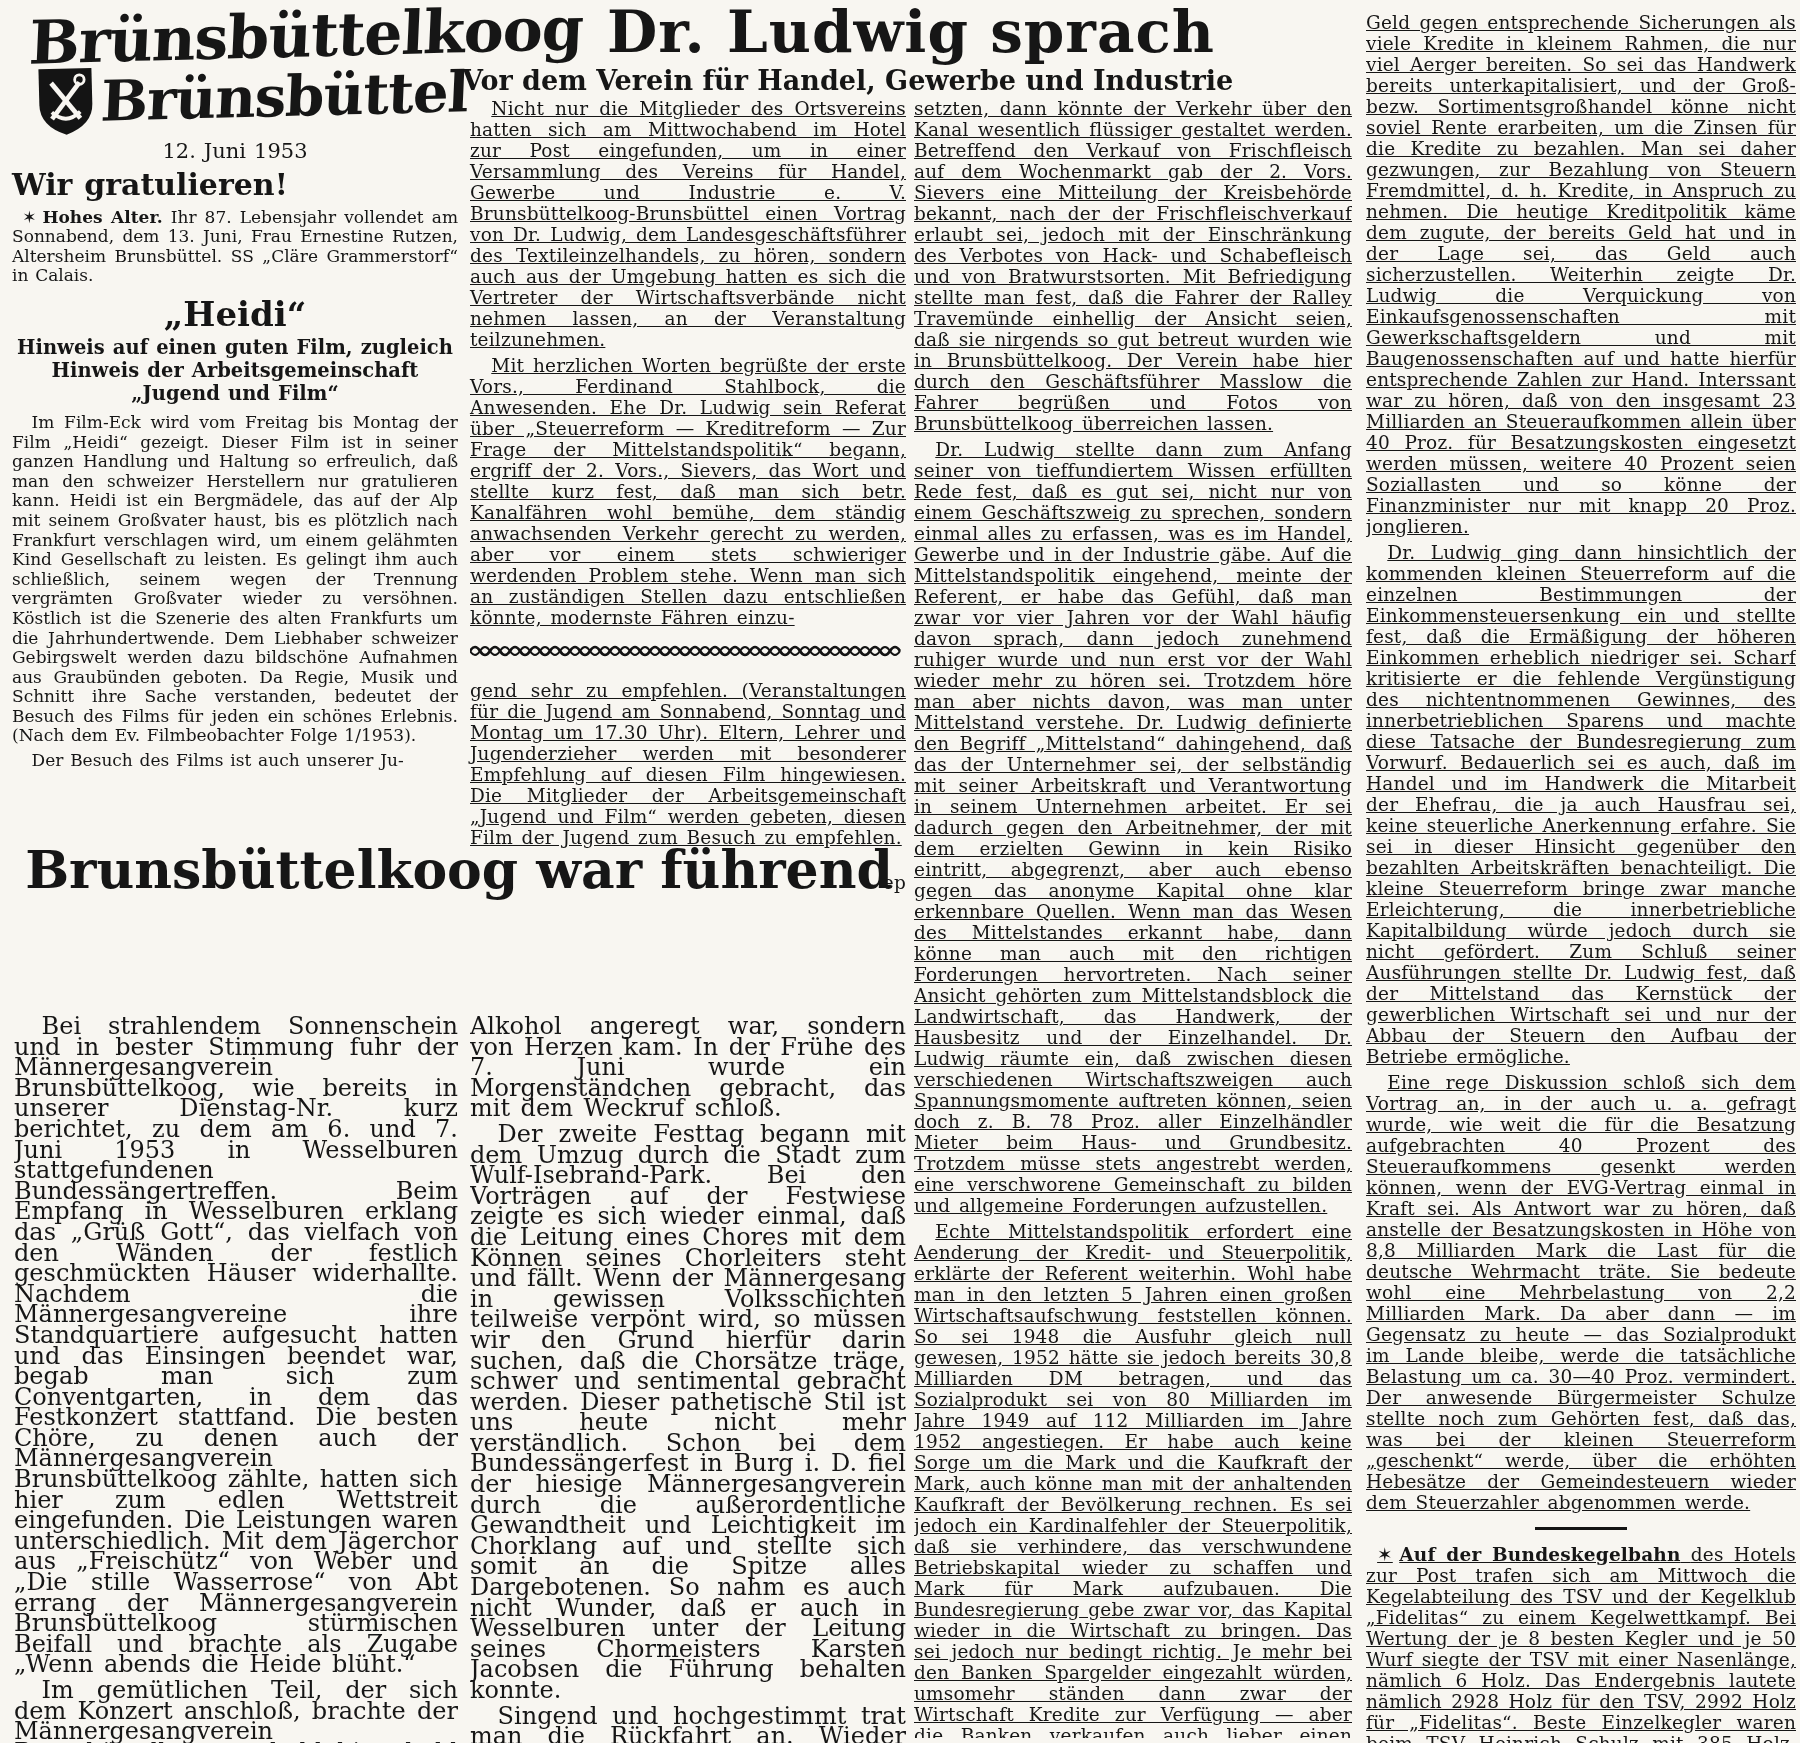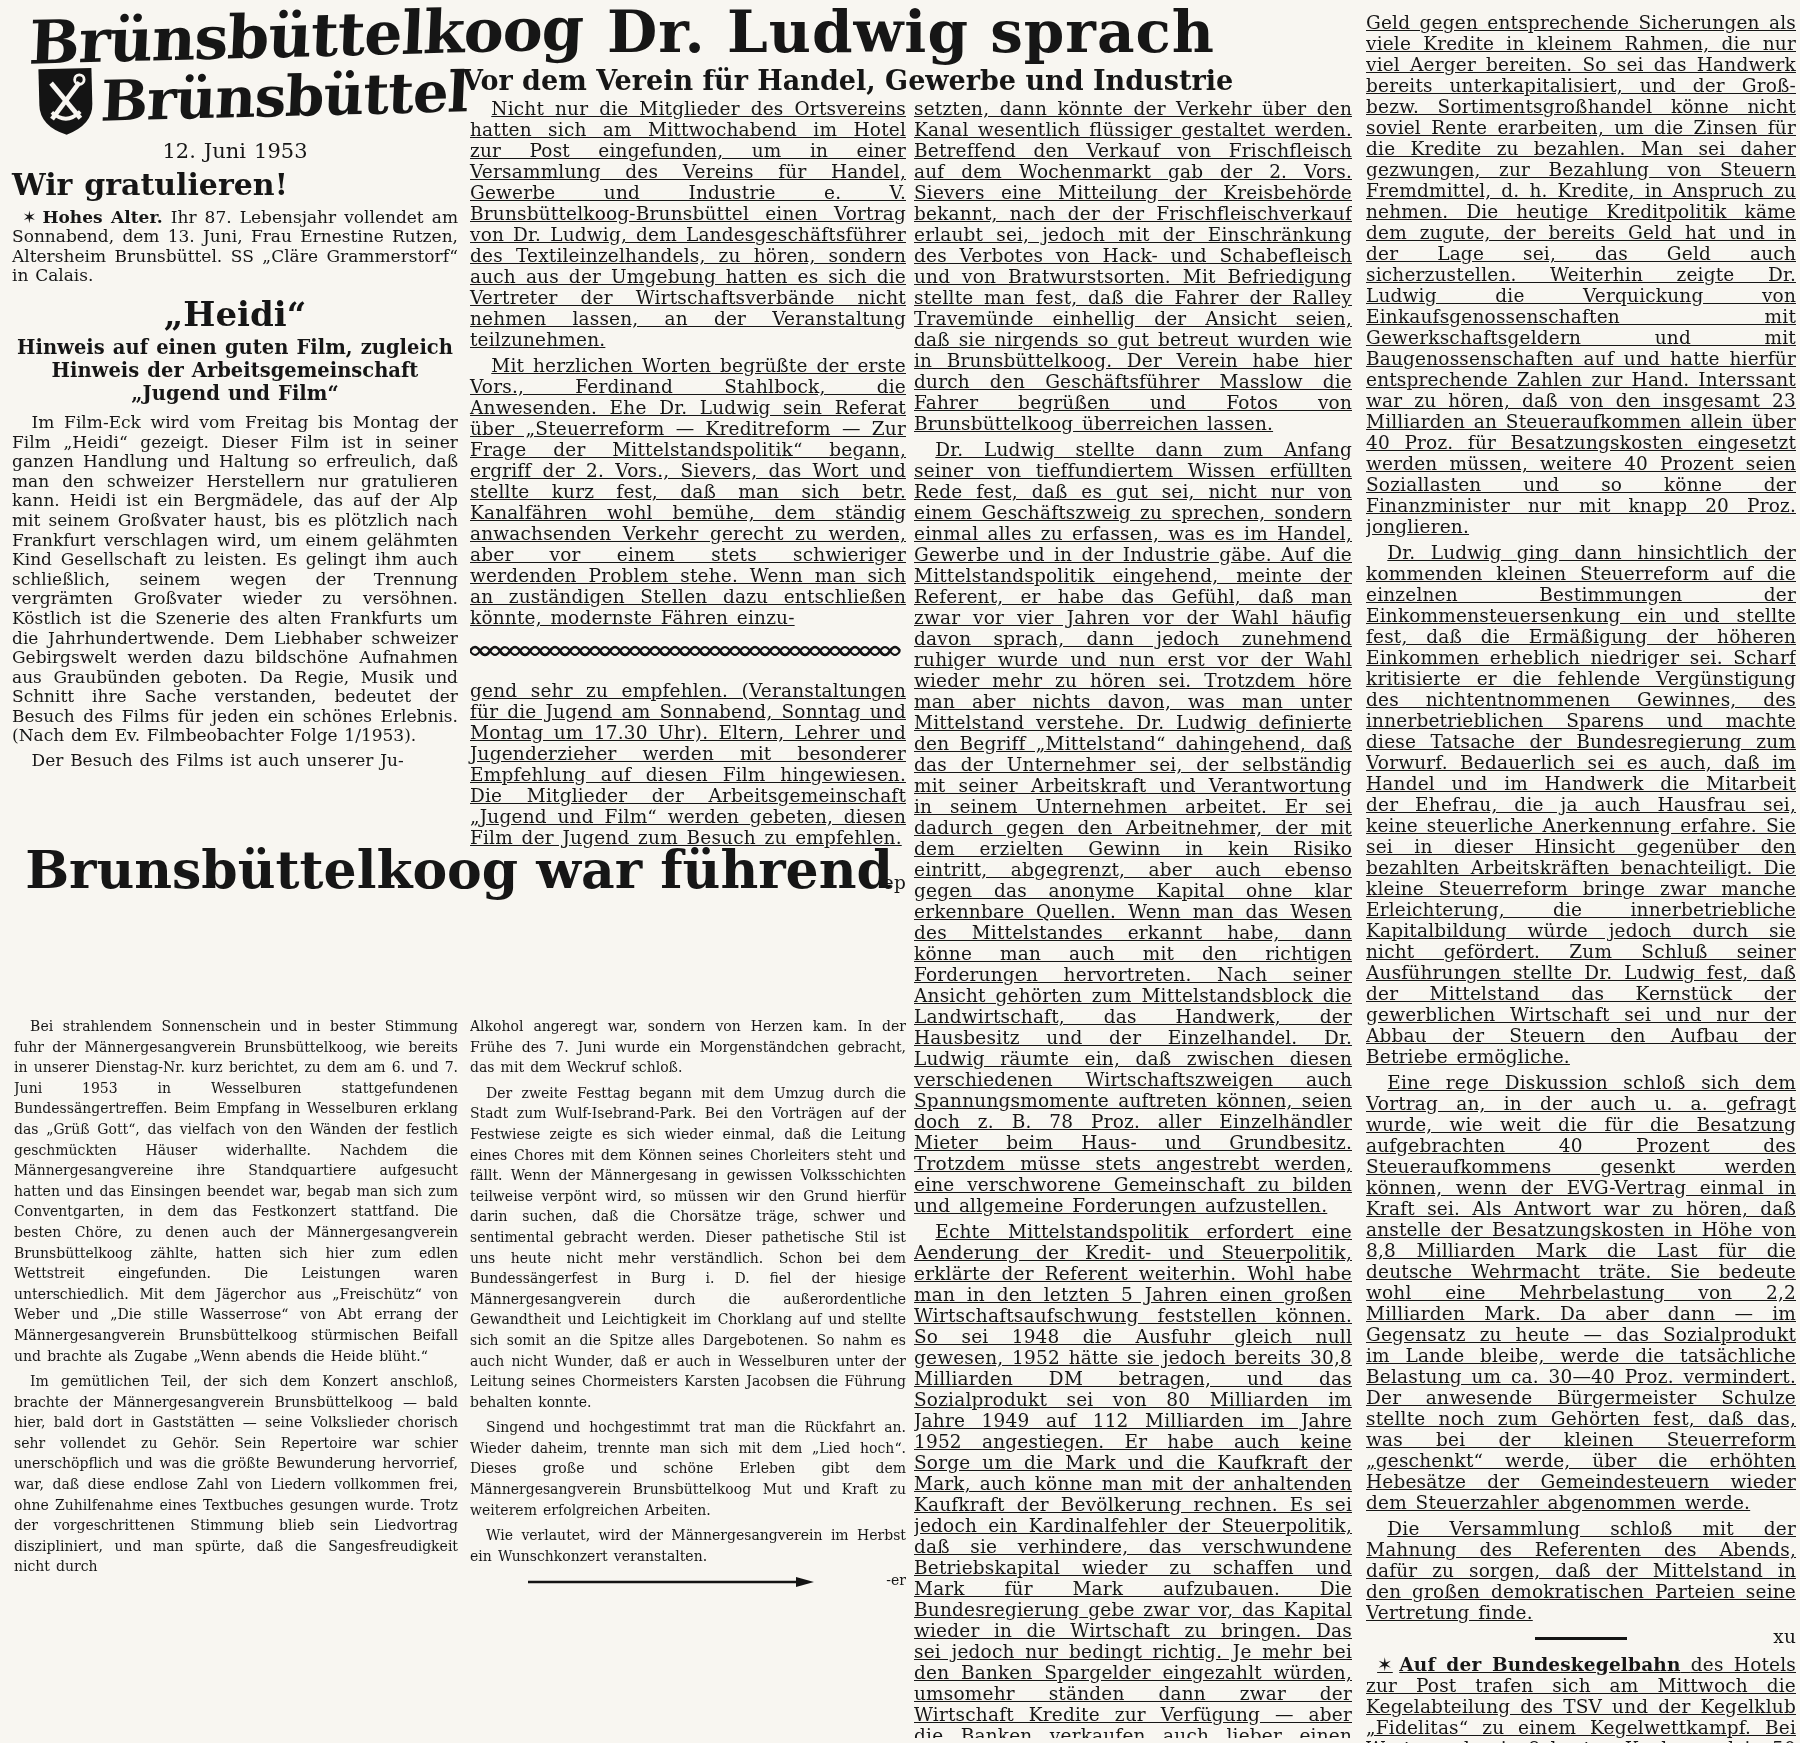--- a/index.html
+++ b/index.html
@@ -3,21 +3,21 @@
 <meta charset="utf-8">
 <style>
   html,body{margin:0;padding:0;background:#e8e6e0;}
   .page{position:relative;width:1800px;height:1743px;background:#f8f6f1;overflow:hidden;
         color:#161616;font-family:"DejaVu Serif","Liberation Serif",serif;}
   .abs{position:absolute;}
   p{margin:0 0 5px 0;text-align:justify;text-indent:1.15em;}
   .no-indent{text-indent:0;}
   .body-col{font-size:18.5px;line-height:21px;word-spacing:.14em;letter-spacing:.01em;text-decoration:underline;}
   .col-first{font-size:17px;line-height:19.6px;word-spacing:.08em;}
-  .mg-col{font-size:14px;line-height:20.6px;word-spacing:.12em;}
+  .mg-col{font-size:24px;line-height:20.6px;word-spacing:.12em;}
   .sig{float:right;text-indent:0;padding-left:1.5em;margin-top:24px;}
   b,strong{font-weight:bold;}
   .star{font-weight:normal;padding:0 .35em 0 .6em;}
 
   
   .masthead{transform:rotate(-1.5deg);margin:4px 0 2px 18px;}
   .mast-line1{font-weight:bold;font-size:60px;line-height:58px;letter-spacing:-1px;
               transform:skewX(-4deg);white-space:nowrap;}
   .mast-row{display:flex;align-items:center;gap:6px;margin-top:-4px;}
   .ribbon{display:inline-block;width:44px;height:30px;
@@ -98,21 +98,20 @@
   <div class="abs body-col" style="left:914px;top:98px;width:438px;height:1640px;overflow:hidden;">
     <p class="no-indent">setzten, dann könnte der Verkehr über den Kanal wesentlich flüssiger gestaltet werden. Betreffend den Verkauf von Frischfleisch auf dem Wochenmarkt gab der 2. Vors. Sievers eine Mitteilung der Kreisbehörde bekannt, nach der der Frischfleischverkauf erlaubt sei, jedoch mit der Einschränkung des Verbotes von Hack- und Schabefleisch und von Bratwurstsorten. Mit Befriedigung stellte man fest, daß die Fahrer der Ralley Travemünde einhellig der Ansicht seien, daß sie nirgends so gut betreut wurden wie in Brunsbüttelkoog. Der Verein habe hier durch den Geschäftsführer Masslow die Fahrer begrüßen und Fotos von Brunsbüttelkoog überreichen lassen.</p>
     <p>Dr. Ludwig stellte dann zum Anfang seiner von tieffundiertem Wissen erfüllten Rede fest, daß es gut sei, nicht nur von einem Geschäftszweig zu sprechen, sondern einmal alles zu erfassen, was es im Handel, Gewerbe und in der Industrie gäbe. Auf die Mittelstandspolitik eingehend, meinte der Referent, er habe das Gefühl, daß man zwar vor vier Jahren vor der Wahl häufig davon sprach, dann jedoch zunehmend ruhiger wurde und nun erst vor der Wahl wieder mehr zu hören sei. Trotzdem höre man aber nichts davon, was man unter Mittelstand verstehe. Dr. Ludwig definierte den Begriff „Mittelstand“ dahingehend, daß das der Unternehmer sei, der selbständig mit seiner Arbeitskraft und Verantwortung in seinem Unternehmen arbeitet. Er sei dadurch gegen den Arbeitnehmer, der mit dem erzielten Gewinn in kein Risiko eintritt, abgegrenzt, aber auch ebenso gegen das anonyme Kapital ohne klar erkennbare Quellen. Wenn man das Wesen des Mittelstandes erkannt habe, dann könne man auch mit den richtigen Forderungen hervortreten. Nach seiner Ansicht gehörten zum Mittelstandsblock die Landwirtschaft, das Handwerk, der Hausbesitz und der Einzelhandel. Dr. Ludwig räumte ein, daß zwischen diesen verschiedenen Wirtschaftszweigen auch Spannungsmomente auftreten können, seien doch z. B. 78 Proz. aller Einzelhändler Mieter beim Haus- und Grundbesitz. Trotzdem müsse stets angestrebt werden, eine verschworene Gemeinschaft zu bilden und allgemeine Forderungen aufzustellen.</p>
     <p>Echte Mittelstandspolitik erfordert eine Aenderung der Kredit- und Steuerpolitik, erklärte der Referent weiterhin. Wohl habe man in den letzten 5 Jahren einen großen Wirtschaftsaufschwung feststellen können. So sei 1948 die Ausfuhr gleich null gewesen, 1952 hätte sie jedoch bereits 30,8 Milliarden DM betragen, und das Sozialprodukt sei von 80 Milliarden im Jahre 1949 auf 112 Milliarden im Jahre 1952 angestiegen. Er habe auch keine Sorge um die Mark und die Kaufkraft der Mark, auch könne man mit der anhaltenden Kaufkraft der Bevölkerung rechnen. Es sei jedoch ein Kardinalfehler der Steuerpolitik, daß sie verhindere, das verschwundene Betriebskapital wieder zu schaffen und Mark für Mark aufzubauen. Die Bundesregierung gebe zwar vor, das Kapital wieder in die Wirtschaft zu bringen. Das sei jedoch nur bedingt richtig. Je mehr bei den Banken Spargelder eingezahlt würden, umsomehr ständen dann zwar der Wirtschaft Kredite zur Verfügung — aber die Banken verkaufen auch lieber einen großen Posten</p>
   </div>
 
   <div class="abs body-col" style="left:1366px;top:12px;width:430px;height:1731px;overflow:hidden;">
     <p class="no-indent">Geld gegen entsprechende Sicherungen als viele Kredite in kleinem Rahmen, die nur viel Aerger bereiten. So sei das Handwerk bereits unterkapitalisiert, und der Groß- bezw. Sortimentsgroßhandel könne nicht soviel Rente erarbeiten, um die Zinsen für die Kredite zu bezahlen. Man sei daher gezwungen, zur Bezahlung von Steuern Fremdmittel, d. h. Kredite, in Anspruch zu nehmen. Die heutige Kreditpolitik käme dem zugute, der bereits Geld hat und in der Lage sei, das Geld auch sicherzustellen. Weiterhin zeigte Dr. Ludwig die Verquickung von Einkaufsgenossenschaften mit Gewerkschaftsgeldern und mit Baugenossenschaften auf und hatte hierfür entsprechende Zahlen zur Hand. Interssant war zu hören, daß von den insgesamt 23 Milliarden an Steueraufkommen allein über 40 Proz. für Besatzungskosten eingesetzt werden müssen, weitere 40 Prozent seien Soziallasten und so könne der Finanzminister nur mit knapp 20 Proz. jonglieren.</p>
     <p>Dr. Ludwig ging dann hinsichtlich der kommenden kleinen Steuerreform auf die einzelnen Bestimmungen der Einkommensteuersenkung ein und stellte fest, daß die Ermäßigung der höheren Einkommen erheblich niedriger sei. Scharf kritisierte er die fehlende Vergünstigung des nichtentnommenen Gewinnes, des innerbetrieblichen Sparens und machte diese Tatsache der Bundesregierung zum Vorwurf. Bedauerlich sei es auch, daß im Handel und im Handwerk die Mitarbeit der Ehefrau, die ja auch Hausfrau sei, keine steuerliche Anerkennung erfahre. Sie sei in dieser Hinsicht gegenüber den bezahlten Arbeitskräften benachteiligt. Die kleine Steuerreform bringe zwar manche Erleichterung, die innerbetriebliche Kapitalbildung würde jedoch durch sie nicht gefördert. Zum Schluß seiner Ausführungen stellte Dr. Ludwig fest, daß der Mittelstand das Kernstück der gewerblichen Wirtschaft sei und nur der Abbau der Steuern den Aufbau der Betriebe ermögliche.</p>
     <p>Eine rege Diskussion schloß sich dem Vortrag an, in der auch u. a. gefragt wurde, wie weit die für die Besatzung aufgebrachten 40 Prozent des Steueraufkommens gesenkt werden können, wenn der EVG-Vertrag einmal in Kraft sei. Als Antwort war zu hören, daß anstelle der Besatzungskosten in Höhe von 8,8 Milliarden Mark die Last für die deutsche Wehrmacht träte. Sie bedeute wohl eine Mehrbelastung von 2,2 Milliarden Mark. Da aber dann — im Gegensatz zu heute — das Sozialprodukt im Lande bleibe, werde die tatsächliche Belastung um ca. 30—40 Proz. vermindert. Der anwesende Bürgermeister Schulze stellte noch zum Gehörten fest, daß das, was bei der kleinen Steuerreform „geschenkt“ werde, über die erhöhten Hebesätze der Gemeindesteuern wieder dem Steuerzahler abgenommen werde.</p>
-    <p><span>Die Versammlung schloß mit der Mahnung des Referenten des Abends, dafür zu sorgen, daß der Mittelstand in den großen demokratischen Parteien seine Vertretung finde.</span><span class="sig">xu</span></p>
     <div class="shortrule"></div>
     <p class="no-indent"><span class="star">✶</span><strong>Auf der Bundeskegelbahn</strong> <span>des Hotels zur Post trafen sich am Mittwoch die Kegelabteilung des TSV und der Kegelklub „Fidelitas“ zu einem Kegelwettkampf. Bei Wertung der je 8 besten Kegler und je 50 Wurf siegte der TSV mit einer Nasenlänge, nämlich 6 Holz. Das Endergebnis lautete nämlich 2928 Holz für den TSV, 2992 Holz für „Fidelitas“. Beste Einzelkegler waren beim TSV Heinrich Schulz mit 385 Holz, bei „Fidelitas“ Karl Tiedemann mit 382 Holz.</span></p>
   </div>
 
   <div class="abs" style="left:18px;top:842px;width:882px;">
     <h1 class="h-mg">Brunsbüttelkoog war führend</h1>
   </div>
 
   <div class="abs mg-col" style="left:14px;top:1016px;width:444px;height:727px;overflow:hidden;">
     <p>Bei strahlendem Sonnenschein und in bester Stimmung fuhr der Männergesangverein Brunsbüttelkoog, wie bereits in unserer Dienstag-Nr. kurz berichtet, zu dem am 6. und 7. Juni 1953 in Wesselburen stattgefundenen Bundessängertreffen. Beim Empfang in Wesselburen erklang das „Grüß Gott“, das vielfach von den Wänden der festlich geschmückten Häuser widerhallte. Nachdem die Männergesangvereine ihre Standquartiere aufgesucht hatten und das Einsingen beendet war, begab man sich zum Conventgarten, in dem das Festkonzert stattfand. Die besten Chöre, zu denen auch der Männergesangverein Brunsbüttelkoog zählte, hatten sich hier zum edlen Wettstreit eingefunden. Die Leistungen waren unterschiedlich. Mit dem Jägerchor aus „Freischütz“ von Weber und „Die stille Wasserrose“ von Abt errang der Männergesangverein Brunsbüttelkoog stürmischen Beifall und brachte als Zugabe „Wenn abends die Heide blüht.“</p>

